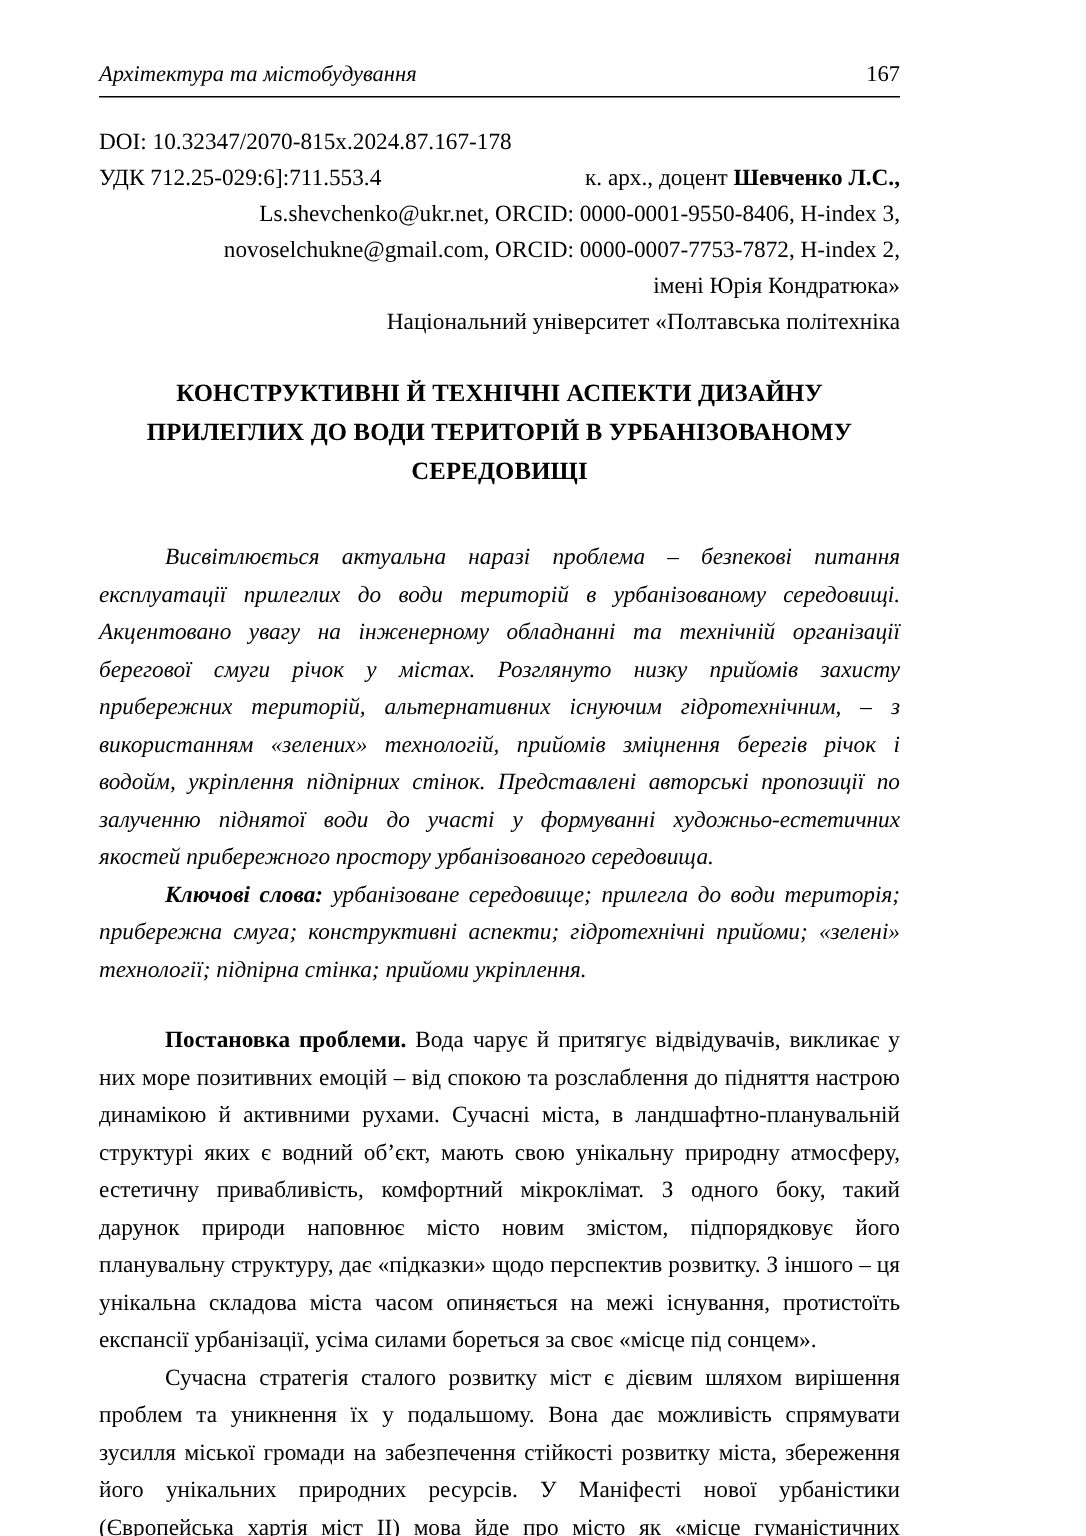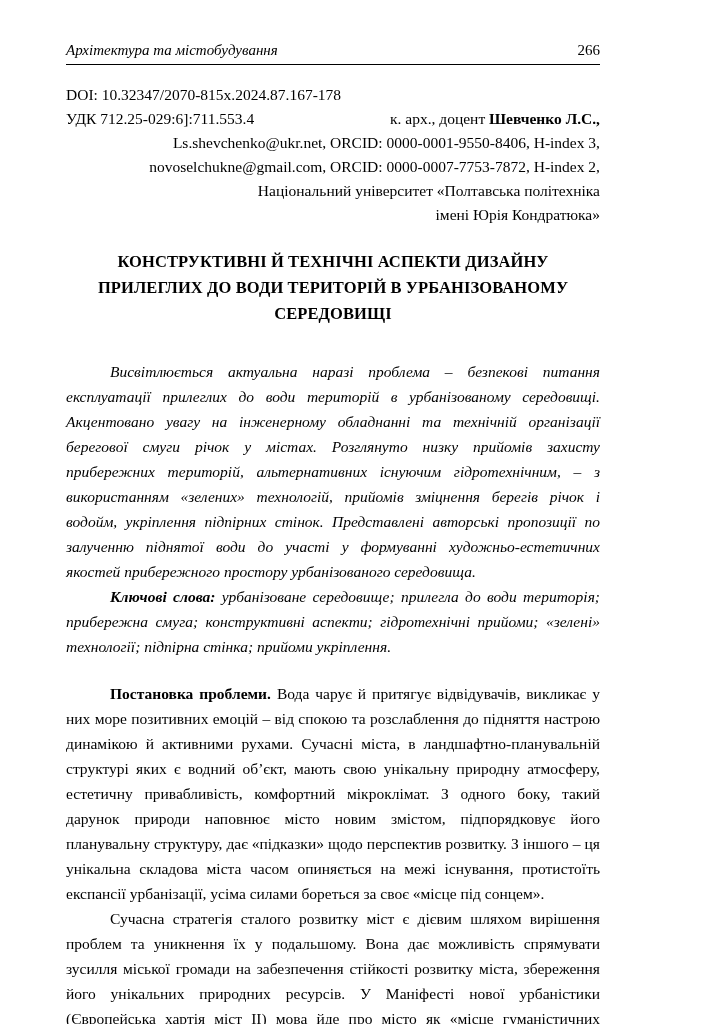--- a/index.html
+++ b/index.html
@@ -87,33 +87,33 @@
     font-weight: bold;
   }
 </style>
 </head>
 <body>
 
 <div class="page">
 
   <header class="running-head">
     <span class="journal">Архітектура та містобудування</span>
-    <span class="pagenum">266</span>
+    <span class="pagenum">167</span>
   </header>
 
   <div class="meta">
     <div class="doi">DOI: 10.32347/2070-815x.2024.87.167-178</div>
     <div class="udc-row">
       <span>УДК 712.25-029:6]:711.553.4</span>
       <span><span>к. арх., доцент </span><b>Шевченко Л.С.,</b></span>
     </div>
     <div class="right">Ls.shevchenko@ukr.net, ORCID: 0000-0001-9550-8406, H-index 3,</div>
     <div class="right">novoselchukne@gmail.com, ORCID: 0000-0007-7753-7872, H-index 2,</div>
+    <div class="right">імені Юрія Кондратюка»</div>
     <div class="right">Національний університет «Полтавська політехніка</div>
-    <div class="right">імені Юрія Кондратюка»</div>
   </div>
 
   <h1 class="title">КОНСТРУКТИВНІ Й ТЕХНІЧНІ АСПЕКТИ ДИЗАЙНУ ПРИЛЕГЛИХ ДО ВОДИ ТЕРИТОРІЙ В УРБАНІЗОВАНОМУ СЕРЕДОВИЩІ</h1>
 
   <p class="abstract">Висвітлюється актуальна наразі проблема – безпекові питання експлуатації прилеглих до води територій в урбанізованому середовищі. Акцентовано увагу на інженерному обладнанні та технічній організації берегової смуги річок у містах. Розглянуто низку прийомів захисту прибережних територій, альтернативних існуючим гідротехнічним, – з використанням «зелених» технологій, прийомів зміцнення берегів річок і водойм, укріплення підпірних стінок. Представлені авторські пропозиції по залученню піднятої води до участі у формуванні художньо-естетичних якостей прибережного простору урбанізованого середовища.</p>
 
   <p class="abstract"><b class="kw-label">Ключові слова:</b><span> урбанізоване середовище; прилегла до води територія; прибережна смуга; конструктивні аспекти; гідротехнічні прийоми; «зелені» технології; підпірна стінка; прийоми укріплення.</span></p>
 
   <div class="body-block">
     <p class="para"><b class="lead">Постановка проблеми.</b><span> Вода чарує й притягує відвідувачів, викликає у них море позитивних емоцій – від спокою та розслаблення до підняття настрою динамікою й активними рухами. Сучасні міста, в ландшафтно-планувальній структурі яких є водний об’єкт, мають свою унікальну природну атмосферу, естетичну привабливість, комфортний мікроклімат. З одного боку, такий дарунок природи наповнює місто новим змістом, підпорядковує його планувальну структуру, дає «підказки» щодо перспектив розвитку. З іншого – ця унікальна складова міста часом опиняється на межі існування, протистоїть експансії урбанізації, усіма силами бореться за своє «місце під сонцем».</span></p>

